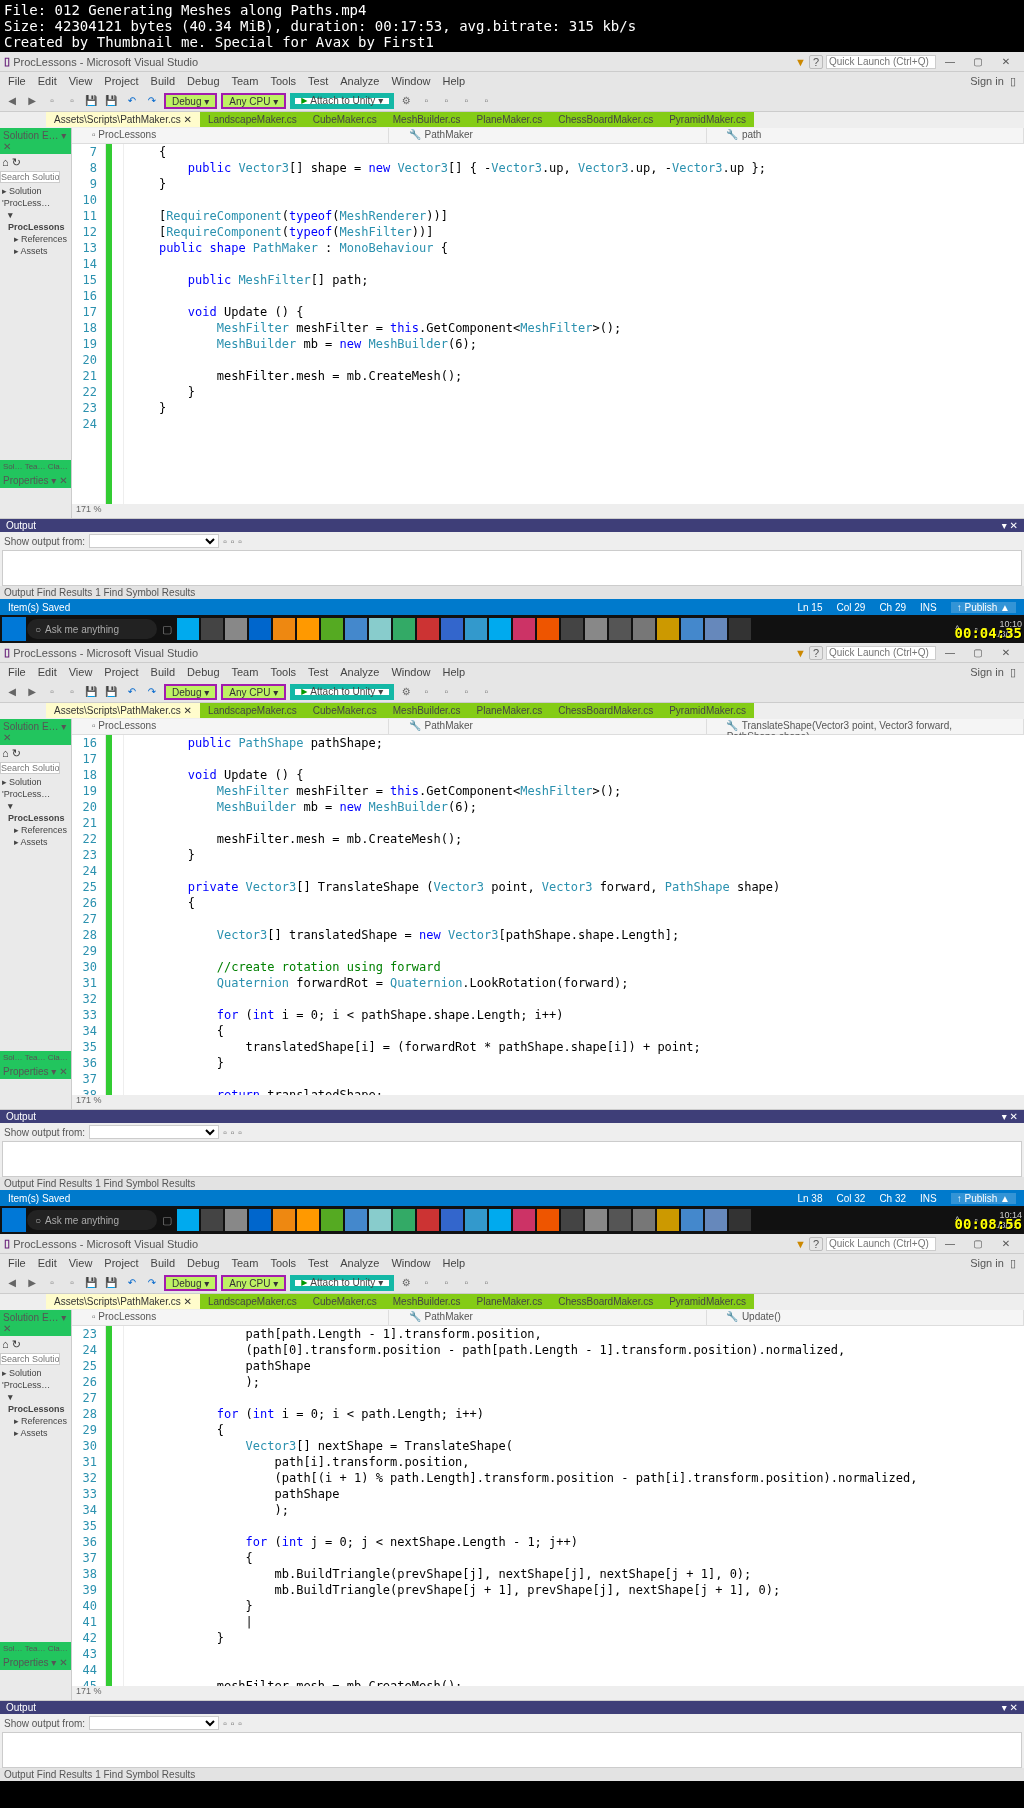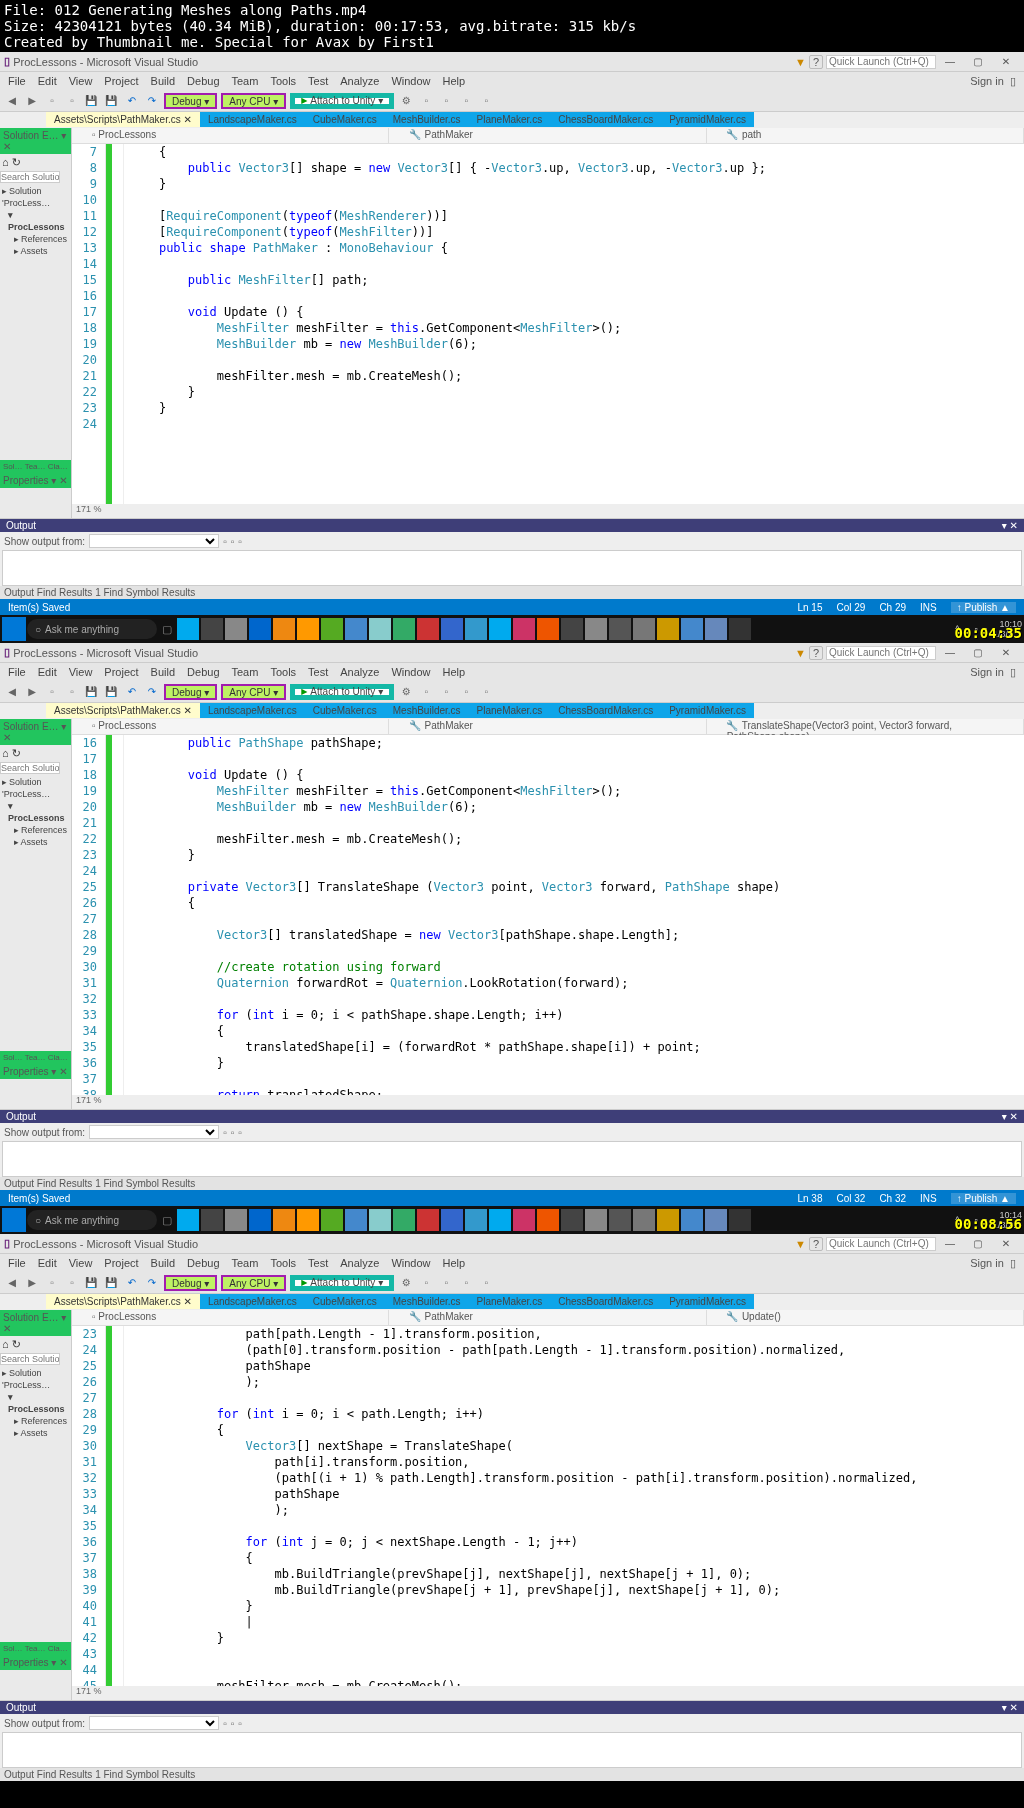--- a/index.html
+++ b/index.html
@@ -16,21 +16,21 @@
   .vs-menubar span{padding:0 6px}
   .vs-menubar .right{margin-left:auto;padding-right:6px;color:#555}
 
   .vs-toolbar{background:#e6e6e6;height:22px;display:flex;align-items:center;padding:0 4px;gap:4px;font-size:10px;color:#666;border-bottom:1px solid #ccc}
   .tb-btn{width:16px;height:16px;text-align:center;line-height:16px}
   .tb-combo{border:2px solid #a21caf;background:#bef264;padding:0 6px;height:16px;line-height:14px;color:#333}
   .tb-attach{background:#fff;border:5px solid #14b8a6;padding:0 6px;height:16px;line-height:14px;color:#444;display:flex;align-items:center}
   .tb-attach:before{content:"▶";color:#090;margin-right:3px;font-size:8px}
 
   .vs-tabs{background:#eee;height:16px;display:flex;align-items:flex-start;padding-left:46px}
-  .vs-tab{font-size:10px;padding:2px 8px;color:#444;background:#0ea5e9}
+  .vs-tab{font-size:10px;padding:2px 8px;color:#444;background:#84cc16}
   .vs-tab.active{background:#fffccc;color:#333}
 
   .vs-content{display:flex;height:390px;background:#fff}
   .vs-side{width:72px;background:#eaeaea;border-right:1px solid #ccc;display:flex;flex-direction:column}
   .vs-side .tool-header{background:#22c55e;font-size:10px;padding:2px 3px;writing-mode:horizontal-tb;color:#555}
   .vs-side .solpanel{flex:0 0 auto;font-size:9px;color:#444;padding:2px;line-height:12px}
   .vs-side input{width:60px;font-size:9px;border:1px solid #ccc}
 
   .editor-wrap{flex:1;display:flex;flex-direction:column;overflow:hidden}
   .editor-crumb{height:16px;display:flex;background:#f5f5f5;border-bottom:1px solid #ddd;font-size:10px}

